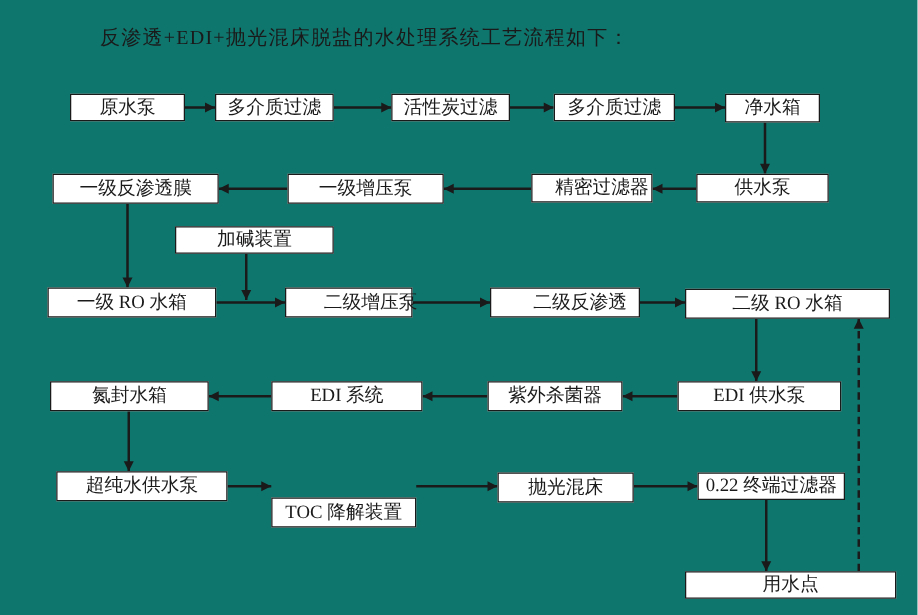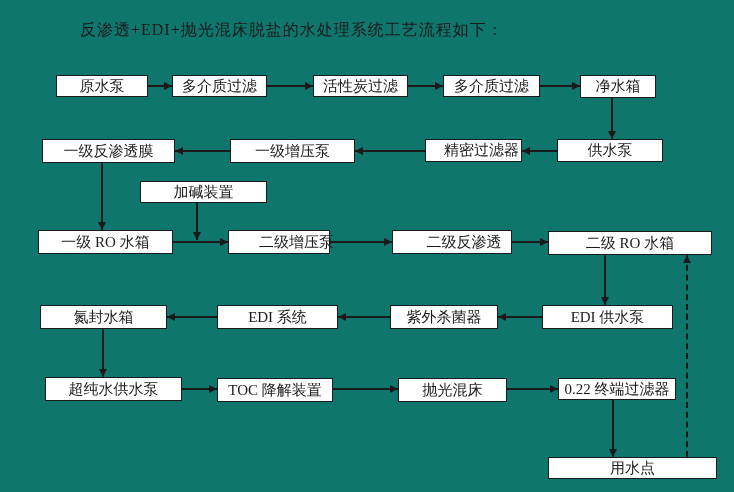--- a/index.html
+++ b/index.html
@@ -124,18 +124,18 @@
       <div class="node" style="left: 140px; top: 181px; width: 127px; height: 22px;">加碱装置</div>
       <div class="node" style="left: 38px; top: 230px; width: 135px; height: 24px;">一级 RO 水箱</div>
       <div class="node" style="left: 228px; top: 230px; width: 102px; height: 24px; padding-left: 35px;">二级增压泵</div>
       <div class="node" style="left: 392px; top: 230px; width: 120px; height: 24px; padding-left: 24px;">二级反渗透</div>
       <div class="node" style="left: 548px; top: 231px; width: 164px; height: 24px;">二级 RO 水箱</div>
       <div class="node" style="left: 40px; top: 305px; width: 127px; height: 24px; text-align: center;">氮封水箱</div>
       <div class="node" style="left: 217px; top: 305px; width: 121px; height: 24px;">EDI 系统</div>
       <div class="node" style="left: 390px; top: 305px; width: 108px; height: 24px;">紫外杀菌器</div>
       <div class="node" style="left: 542px; top: 305px; width: 131px; height: 24px;">EDI 供水泵</div>
       <div class="node" style="left: 45px; top: 377px; width: 137px; height: 24px;">超纯水供水泵</div>
-      <div class="node" style="left: 217px; top: 378px; width: 116px; height: 24px;">TOC 降解装置</div>
+      <div class="node" style="left: 217px; top: 398px; width: 116px; height: 24px;">TOC 降解装置</div>
       <div class="node" style="left: 398px; top: 378px; width: 109px; height: 24px;">抛光混床</div>
       <div class="node" style="left: 558px; top: 378px; width: 118px; height: 22px;">0.22 终端过滤器</div>
       <div class="node" style="left: 548px; top: 457px; width: 169px; height: 22px;">用水点</div>
     </div>
 </div>
 
 </body></html>

